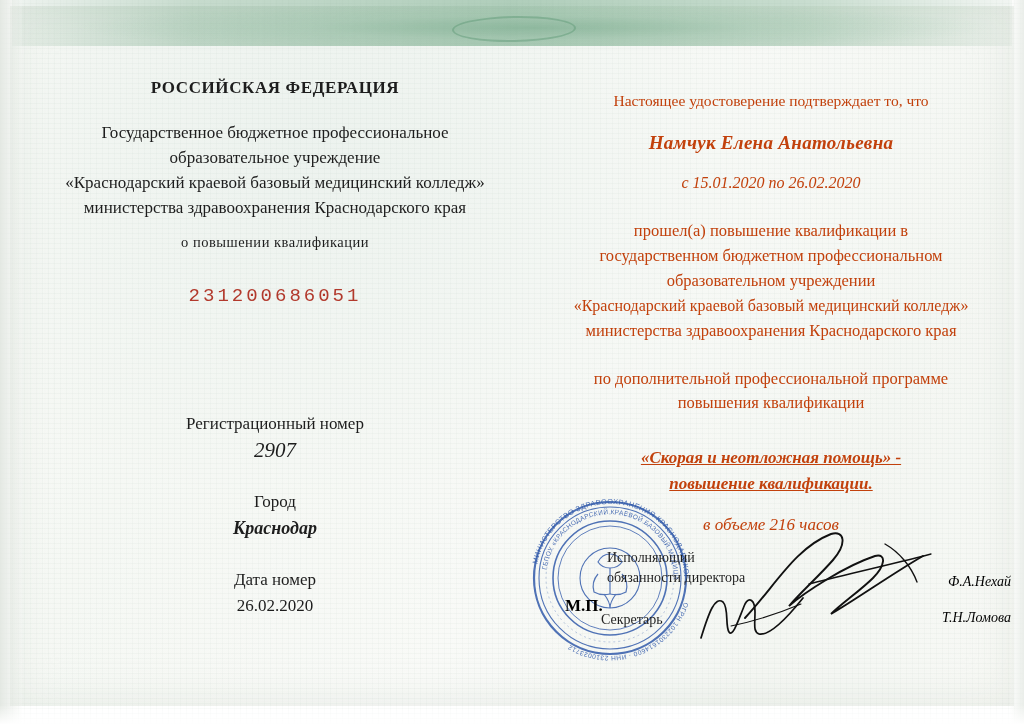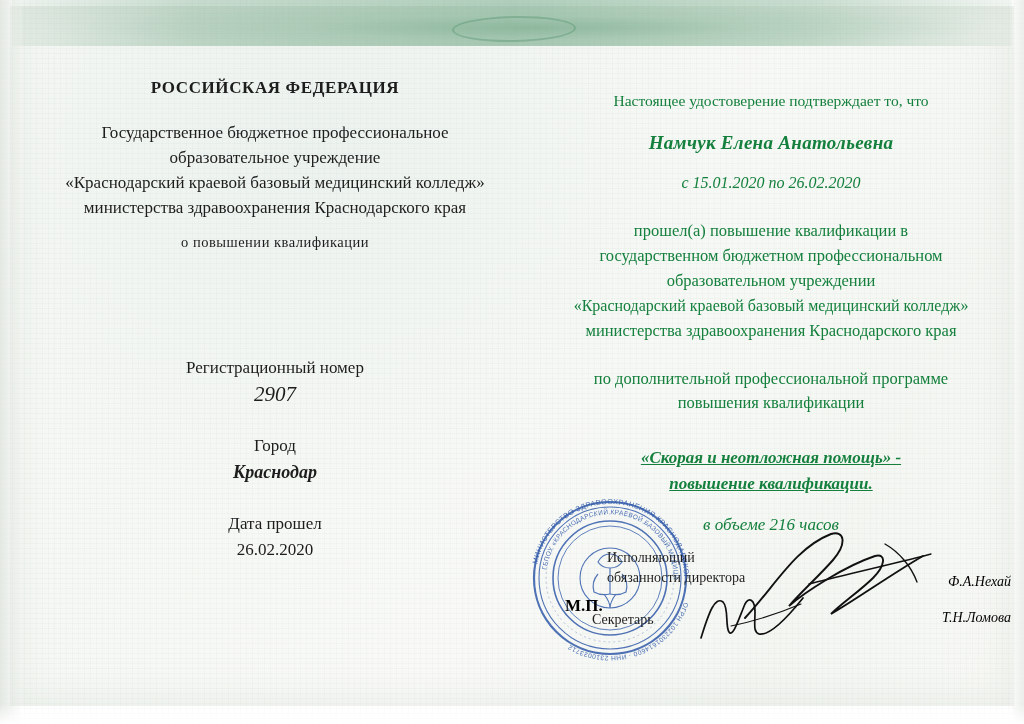--- a/index.html
+++ b/index.html
@@ -95,21 +95,21 @@
     width: 470px;
     text-align: center;
     color: #1d1d1d;
   }
   .col-right {
     position: absolute;
     left: 540px;
     top: 92px;
     width: 462px;
     text-align: center;
-    color: #15803d;
+    color: #c2410c;
   }
 
   .country {
     font-size: 17px;
     font-weight: bold;
     letter-spacing: 0.6px;
     margin-bottom: 22px;
   }
   .org {
     font-size: 17px;
@@ -173,21 +173,21 @@
     width: 470px;
     height: 120px;
   }
   .sig-row {
     position: absolute;
     font-size: 14px;
     color: #1f1f1f;
   }
   .sig-role1 { left: 62px; top: 14px; }
   .sig-role2 { left: 62px; top: 34px; }
-  .sig-role3 { left: 47px; top: 76px; }
+  .sig-role3 { left: 56px; top: 76px; }
   .mp { position: absolute; left: 20px; top: 60px; font-size: 17px; font-weight: bold; }
   .sig-name1 {
     position: absolute; right: 4px; top: 38px;
     font-size: 14px; font-style: italic;
   }
   .sig-name2 {
     position: absolute; right: 4px; top: 74px;
     font-size: 14px; font-style: italic;
   }
   .pen-stroke { position: absolute; }
@@ -221,33 +221,34 @@
     <div class="org">
       <div>Государственное бюджетное профессиональное</div>
       <div>образовательное учреждение</div>
       <div class="l3">«Краснодарский краевой базовый медицинский колледж»</div>
       <div>министерства здравоохранения Краснодарского края</div>
     </div>
 
 
     <div class="subtitle">о повышении квалификации</div>
 
+    <div class="serial">231200686051</div>
 
     <div class="reg-block">
       <div>Регистрационный номер</div>
       <div class="reg-value">2907</div>
     </div>
 
     <div class="city-block">
       <div>Город</div>
       <div class="city-value">Краснодар</div>
     </div>
 
     <div class="date-block">
-      <div>Дата прошел</div>
+      <div>Дата номер</div>
       <div class="date-value">26.02.2020</div>
     </div>
   </div>
 
   <div class="col-right">
 
     <div class="confirm">Настоящее удостоверение подтверждает то, что</div>
 
     <div class="holder">Намчук Елена Анатольевна</div>
 

